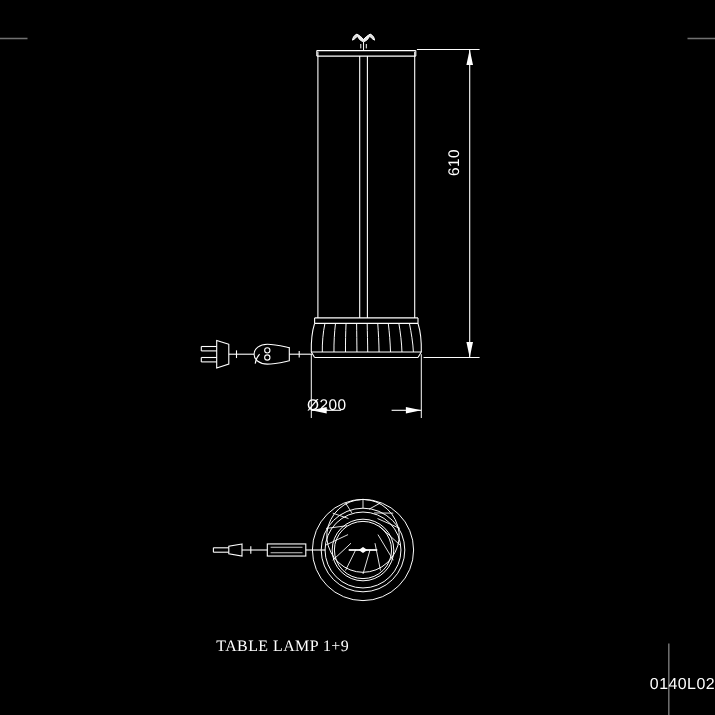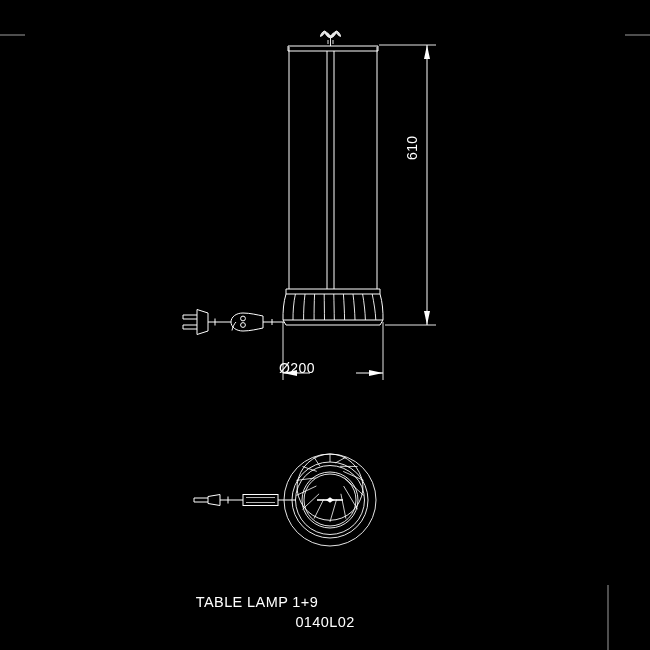--- a/index.html
+++ b/index.html
@@ -22,30 +22,31 @@
   }
   .label {
     position: absolute;
     color: #ffffff;
     font-family: "Liberation Sans", sans-serif;
     white-space: nowrap;
     letter-spacing: 0.4px;
   }
   #title-line1 {
     left: 0;
-    top: 594px;
+    top: 580px;
     width: 514px;
     text-align: center;
     font-size: 14.5px;
+    font-family: Liberation Serif, serif;
   }
   #title-line2 {
     left: 0;
     top: 614px;
     width: 650px;
-    text-align: center;
+    text-align: right;
     font-size: 14.5px;
   }
   #dim-diameter {
     left: 0;
     top: 360px;
     width: 594px;
     text-align: center;
     font-size: 14px;
   }
   #dim-height {

